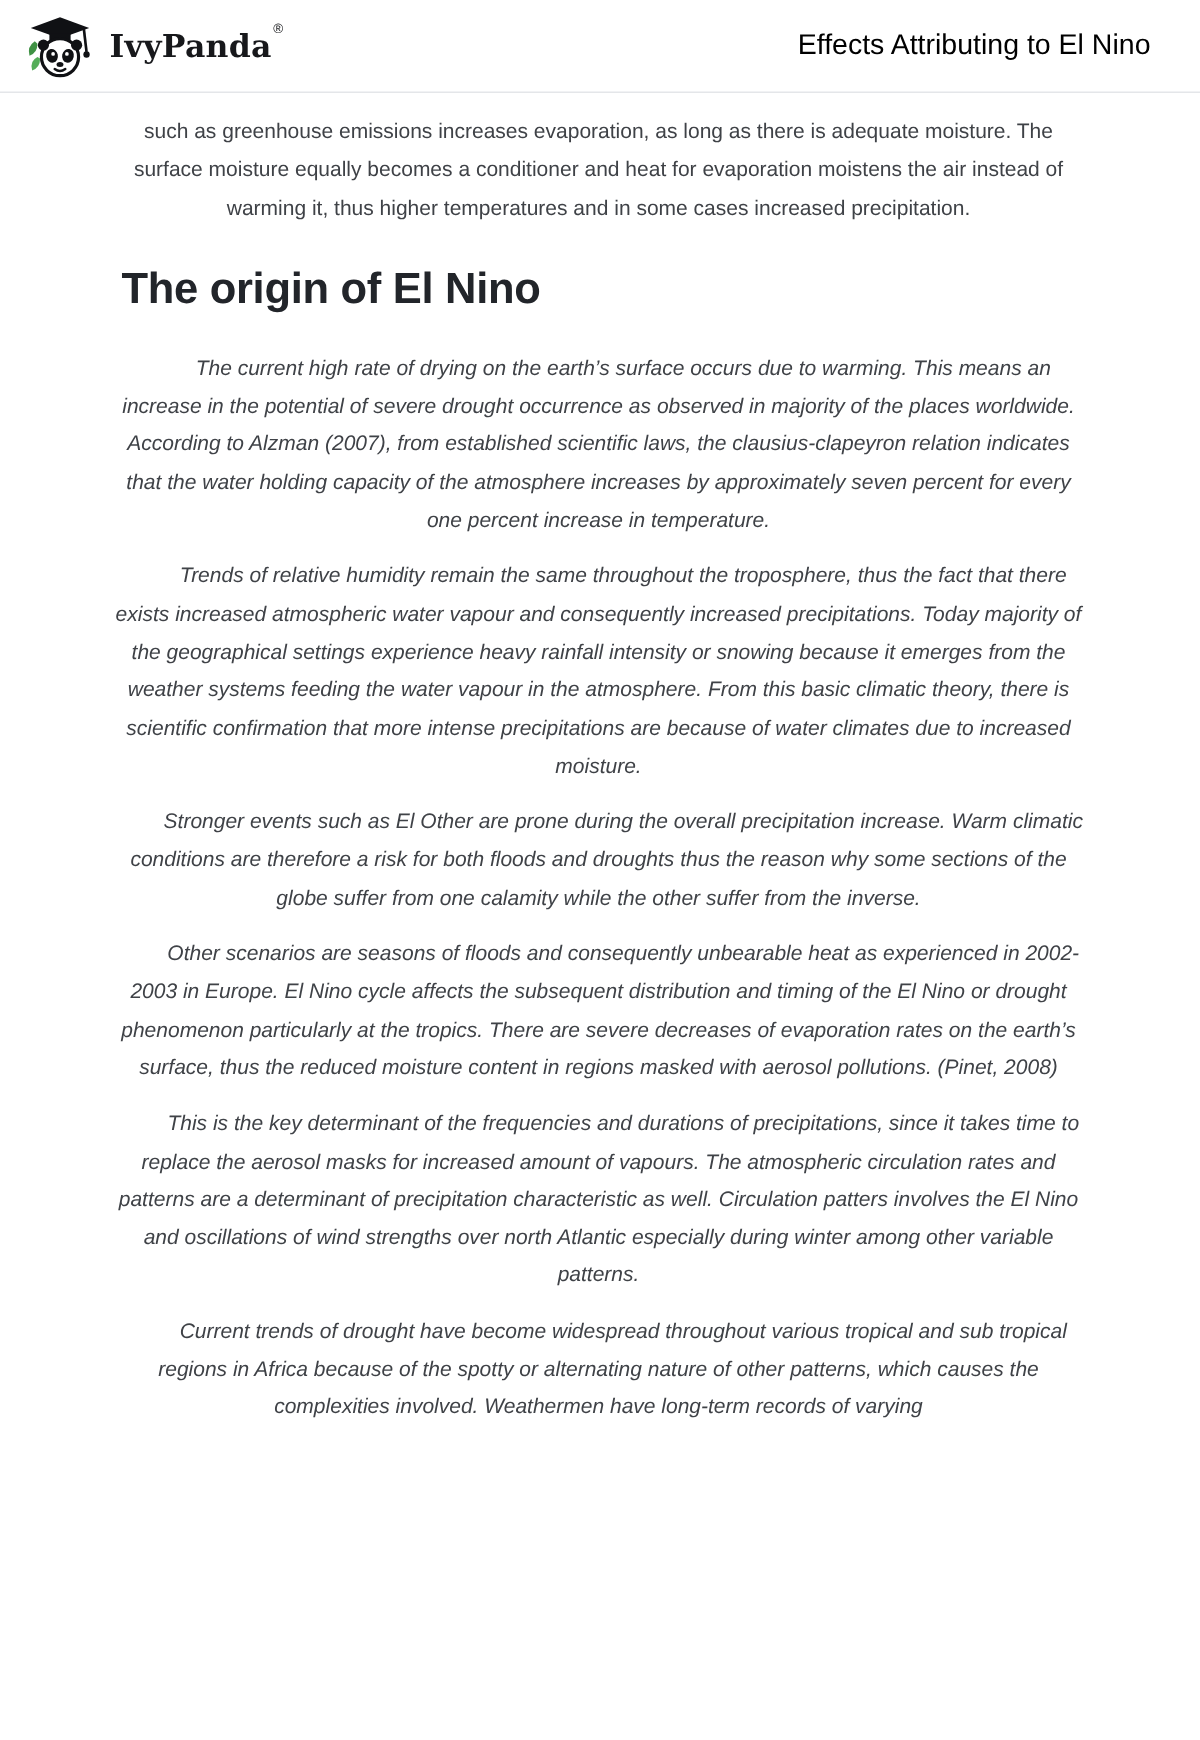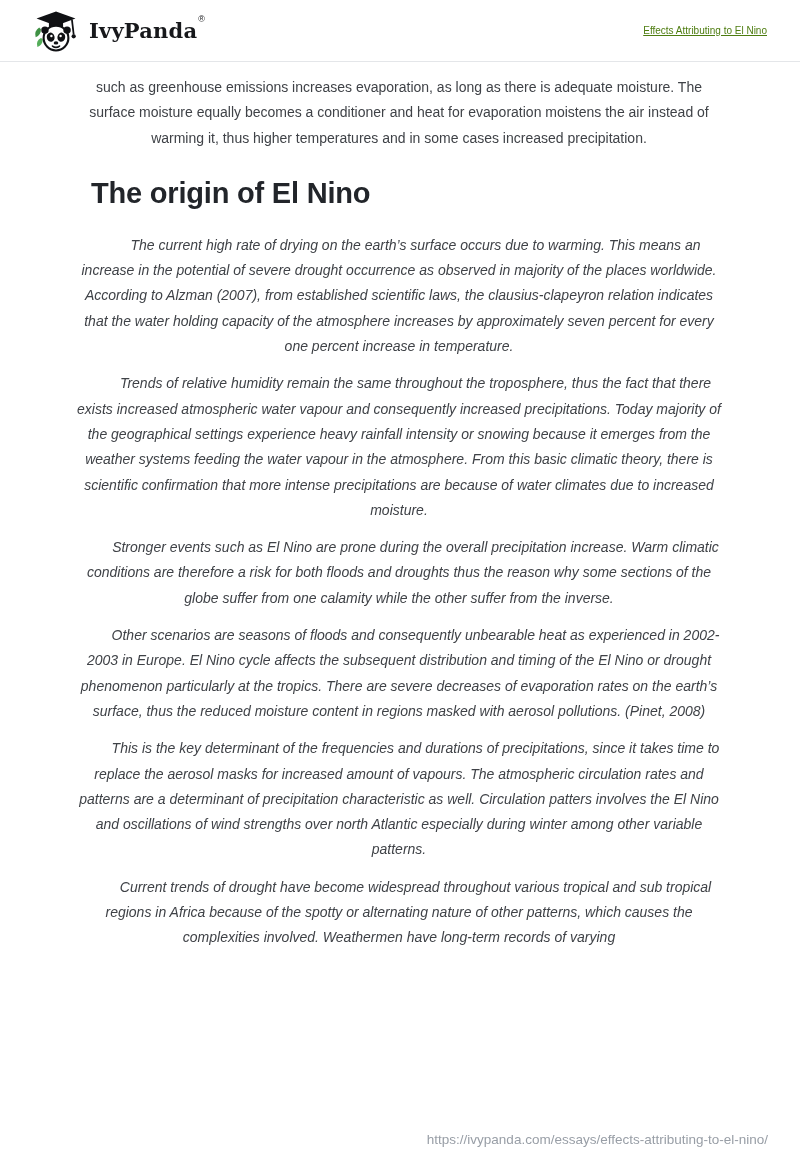--- a/index.html
+++ b/index.html
@@ -10,21 +10,21 @@
     position: relative;
     background: #ffffff;
     font-family: "Liberation Sans", sans-serif;
     overflow: hidden;
   }
   .header {
     height: 62px;
     display: flex;
     align-items: center;
     justify-content: space-between;
-    padding: 8px 33px 8px 32px;
+    padding: 8px 33px 8px 16px;
     border-bottom: 1px solid #e4e6e9;
   }
   .brand { display: flex; align-items: center; gap: 9px; }
   .logo { display: inline-flex; width: 48px; height: 46px; }
   .brand-name {
     font-family: "DejaVu Serif", serif;
     font-weight: 700;
     font-size: 21px;
     color: #17181b;
     letter-spacing: 0.2px;
@@ -32,36 +32,36 @@
   }
   .brand-reg {
     font-size: 9px;
     color: #17181b;
     position: relative;
     top: -8px;
     margin-left: 1px;
     font-family: "Liberation Sans", sans-serif;
     font-weight: 400;
   }
-  .doc-title { font-size: 10px; color: #4d7c0f; text-decoration: underline; }
+  .doc-title { font-size: 19px; color: #000000; }
   .content { padding: 13px 77px 0 75px; }
   .para {
     font-size: 14px;
     line-height: 25.3px;
     color: #3f4247;
     margin-bottom: 12px;
     text-align: center;
   }
   .para.indent { text-indent: 33px; font-style: italic; }
   h1.heading {
     font-size: 29px;
     line-height: 34px;
     color: #22252a;
     font-weight: 700;
-    margin: 25px 0 23px 16px;
+    margin: 25px 0 23px 6px;
     letter-spacing: -0.2px;
     font-family: "Liberation Sans", sans-serif;
   }
   .footer {
     position: absolute;
     right: 32px;
     bottom: 13px;
     font-size: 13.5px;
     color: #989ea6;
   }
@@ -97,23 +97,20 @@
     <div class="doc-title">Effects Attributing to El Nino</div>
   </header>
 
   <main class="content">
     <p class="para">such as greenhouse emissions increases evaporation, as long as there is adequate moisture. The surface moisture equally becomes a conditioner and heat for evaporation moistens the air instead of warming it, thus higher temperatures and in some cases increased precipitation.</p>
 
     <h1 class="heading">The origin of El Nino</h1>
 
     <p class="para indent">The current high rate of drying on the earth’s surface occurs due to warming. This means an increase in the potential of severe drought occurrence as observed in majority of the places worldwide. According to Alzman (2007), from established scientific laws, the clausius-clapeyron relation indicates that the water holding capacity of the atmosphere increases by approximately seven percent for every one percent increase in temperature.</p>
     <p class="para indent">Trends of relative humidity remain the same throughout the troposphere, thus the fact that there exists increased atmospheric water vapour and consequently increased precipitations. Today majority of the geographical settings experience heavy rainfall intensity or snowing because it emerges from the weather systems feeding the water vapour in the atmosphere. From this basic climatic theory, there is scientific confirmation that more intense precipitations are because of water climates due to increased moisture.</p>
-    <p class="para indent">Stronger events such as El Nino are prone during the overall precipitation increase. Warm climatic conditions are therefore a risk for both floods and droughts thus the reason why some sections of the globe suffer from one calamity while the other suffer from the inverse.</p>
+    <p class="para indent">Stronger events such as El Other are prone during the overall precipitation increase. Warm climatic conditions are therefore a risk for both floods and droughts thus the reason why some sections of the globe suffer from one calamity while the other suffer from the inverse.</p>
     <p class="para indent">Other scenarios are seasons of floods and consequently unbearable heat as experienced in 2002-2003 in Europe. El Nino cycle affects the subsequent distribution and timing of the El Nino or drought phenomenon particularly at the tropics. There are severe decreases of evaporation rates on the earth’s surface, thus the reduced moisture content in regions masked with aerosol pollutions. (Pinet, 2008)</p>
     <p class="para indent">This is the key determinant of the frequencies and durations of precipitations, since it takes time to replace the aerosol masks for increased amount of vapours. The atmospheric circulation rates and patterns are a determinant of precipitation characteristic as well. Circulation patters involves the El Nino and oscillations of wind strengths over north Atlantic especially during winter among other variable patterns.</p>
     <p class="para indent">Current trends of drought have become widespread throughout various tropical and sub tropical regions in Africa because of the spotty or alternating nature of other patterns, which causes the complexities involved. Weathermen have long-term records of varying</p>
   </main>
 
-  <footer class="footer">
-    <span>https://ivypanda.com/essays/effects-attributing-to-el-nino/</span>
-  </footer>
 
 </div>
 
 </body></html>

